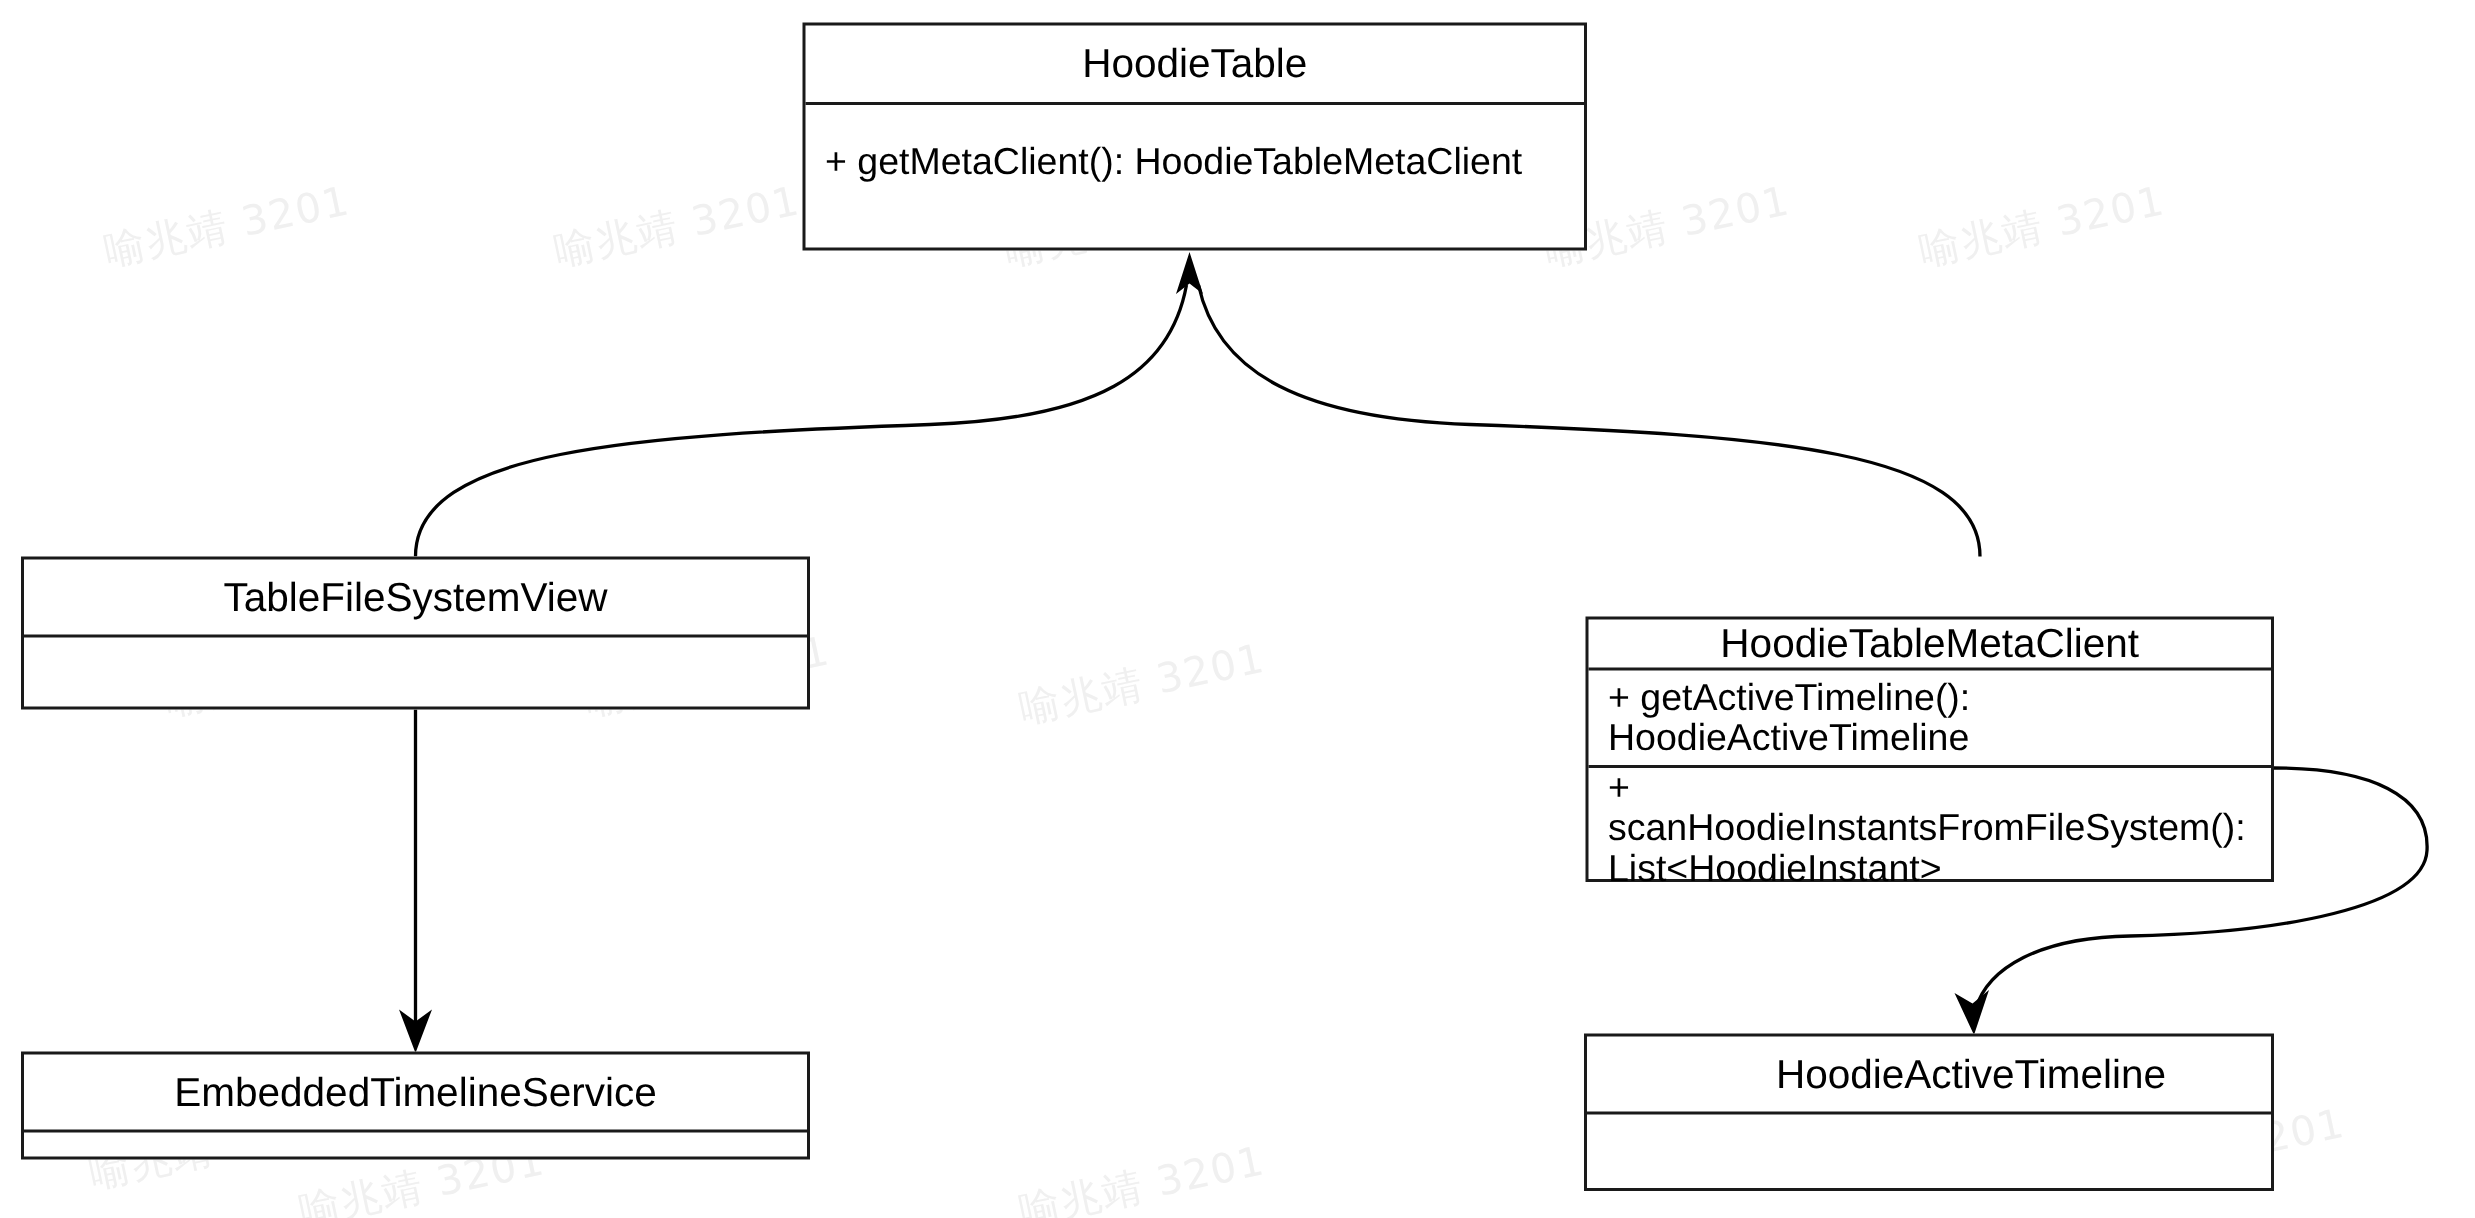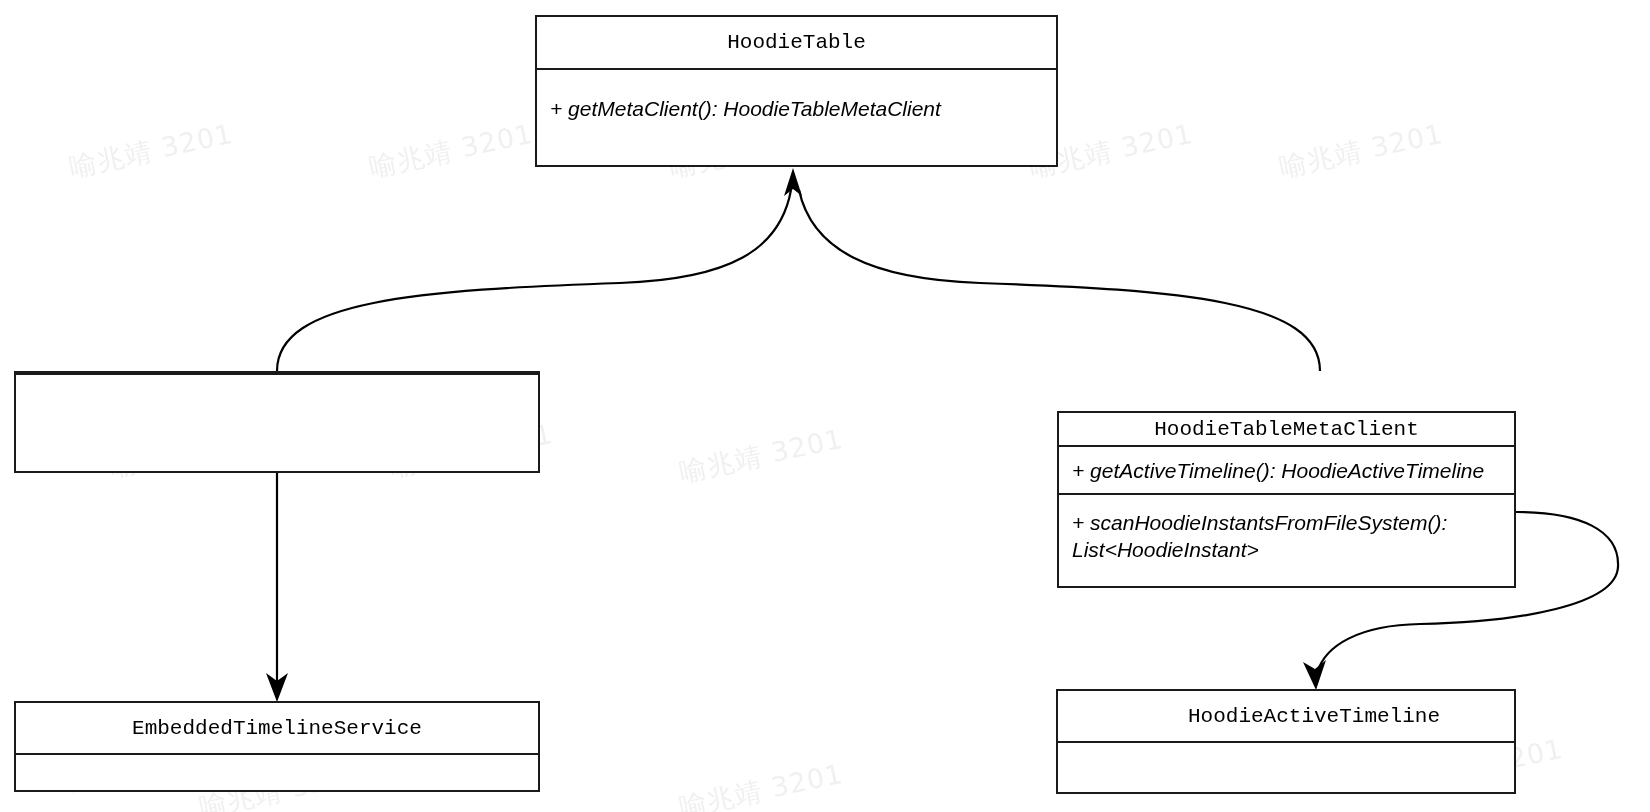--- a/index.html
+++ b/index.html
@@ -38,49 +38,47 @@
   .uml-box {
     position: absolute;
     box-sizing: border-box;
     background: #ffffff;
     border: 2px solid #1a1a1a;
     z-index: 2;
   }
   .uml-title {
     box-sizing: border-box;
     text-align: center;
-    font-size: 21px;
+    font-size: 27px;
     color: #000000;
     display: flex;
     align-items: center;
     justify-content: center;
     width: 100%;
-    font-family: Liberation Mono, monospace;
   }
   .uml-sep {
     height: 2px;
     background: #1a1a1a;
     width: 100%;
   }
   .uml-compartment {
     box-sizing: border-box;
     width: 100%;
     display: flex;
     flex-direction: column;
     justify-content: center;
   }
   .uml-member {
-    font-size: 21px;
+    font-size: 25px;
     color: #000000;
     padding-left: 13px;
     padding-right: 6px;
     line-height: 27px;
     white-space: pre-wrap;
     text-align: left;
-    font-style: italic;
   }
 
   
   #edges {
     position: absolute;
     left: 0;
     top: 0;
     width: 1650px;
     height: 812px;
     z-index: 1;
@@ -136,40 +134,41 @@
 
   <div class="uml-box" style="left:535px; top:15px; width:523px; height:152px;">
     <div class="uml-title" style="height:51px;">HoodieTable</div>
     <div class="uml-sep"></div>
     <div class="uml-compartment" style="height:95px;">
       <div class="uml-member" style="margin-bottom:18px;">+ getMetaClient(): HoodieTableMetaClient</div>
     </div>
   </div>
 
   <div class="uml-box" style="left:14px; top:371px; width:526px; height:102px;">
+    <div class="uml-title" style="height:50px;">TableFileSystemView</div>
     <div class="uml-sep"></div>
     <div class="uml-compartment" style="height:46px;">
       <div class="uml-member"></div>
     </div>
   </div>
 
   <div class="uml-box" style="left:1057px; top:371px; width:459px; height:177px;margin-top:40px;">
     <div class="uml-title" style="height:32px;">HoodieTableMetaClient</div>
     <div class="uml-sep"></div>
-    <div class="uml-compartment" style="height:46px;">
+    <div class="uml-compartment" style="height:63px;">
       <div class="uml-member">+ getActiveTimeline(): HoodieActiveTimeline</div>
     </div>
     <div class="uml-sep"></div>
     <div class="uml-compartment" style="height:81px;">
       <div class="uml-member">+ scanHoodieInstantsFromFileSystem():
 List&lt;HoodieInstant&gt;</div>
     </div>
   </div>
 
-  <div class="uml-box" style="left:14px; top:701px; width:526px; height:91px;">
+  <div class="uml-box" style="left:14px; top:701px; width:526px; height:72px;">
     <div class="uml-title" style="height:50px;">EmbeddedTimelineService</div>
     <div class="uml-sep"></div>
     <div class="uml-compartment" style="height:36px;">
       <div class="uml-member"></div>
     </div>
   </div>
 
   <div class="uml-box" style="left:1056px; top:689px; width:460px; height:105px;">
     <div class="uml-title" style="height:50px;margin-left:28px;">HoodieActiveTimeline</div>
     <div class="uml-sep"></div>

